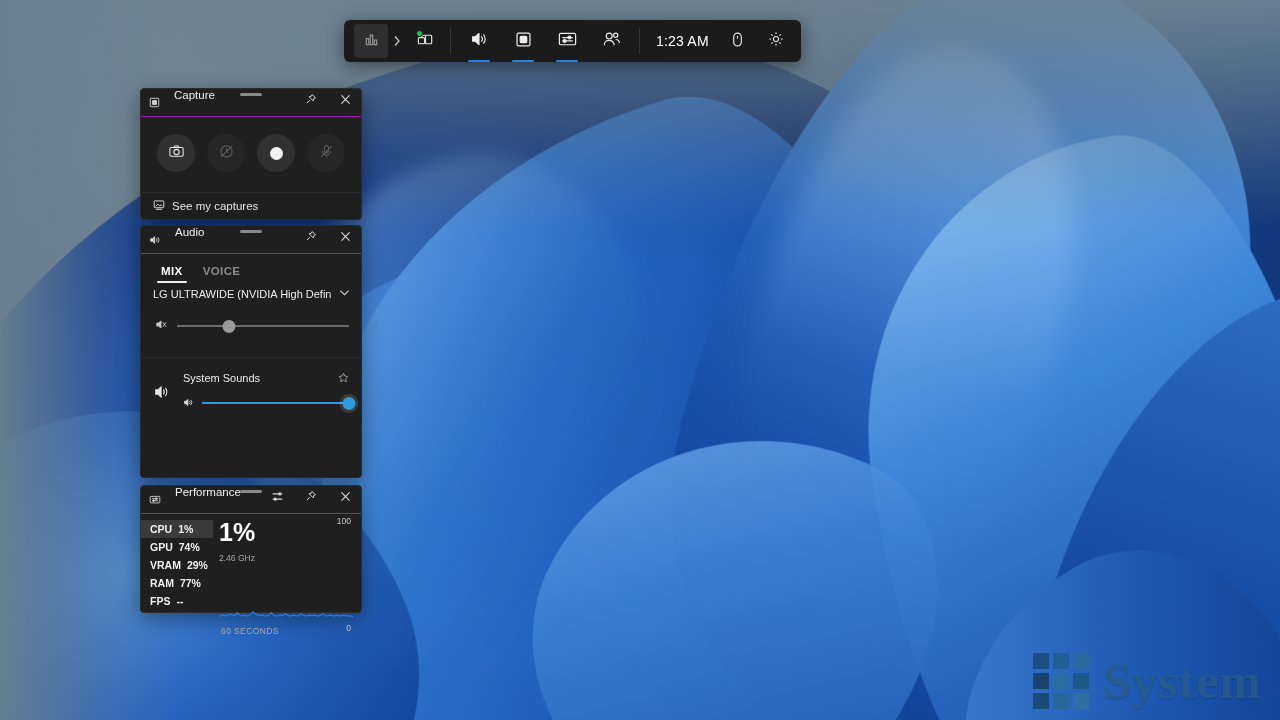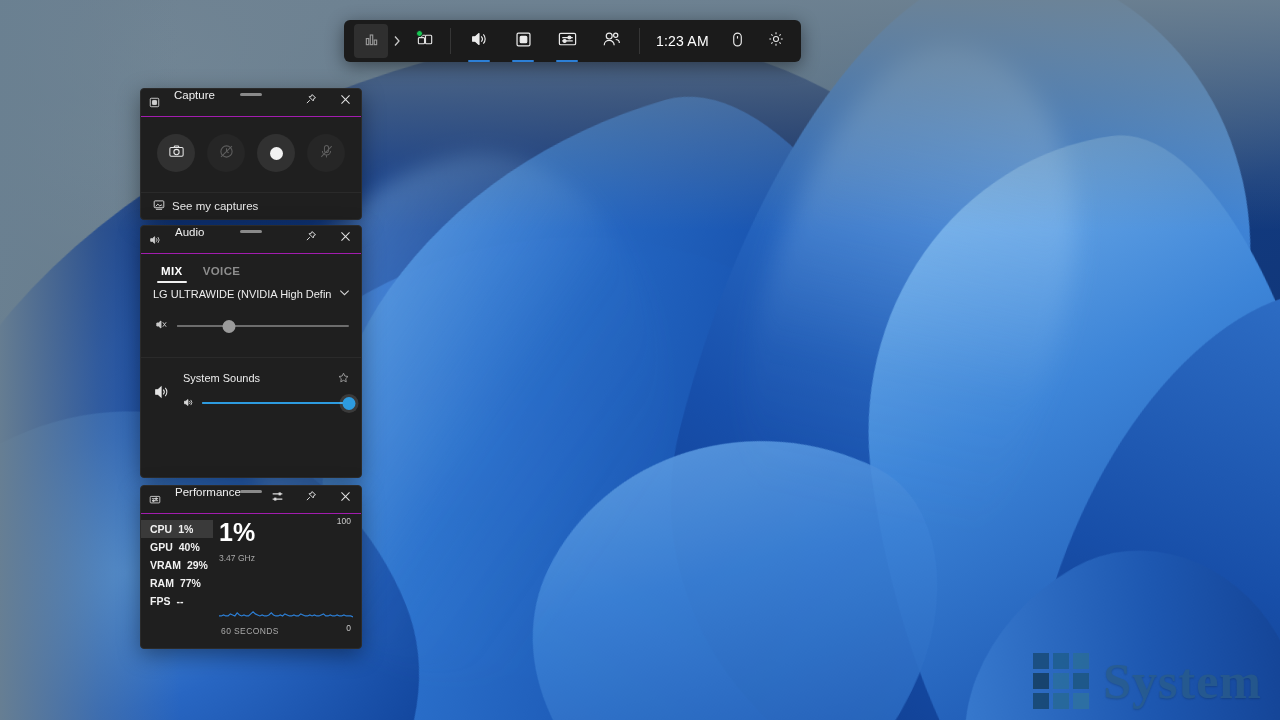--- a/index.html
+++ b/index.html
@@ -198,21 +198,21 @@
   }
   .app-sep { height: 1px; background: #2a2a2a; margin: 22px 0 0; }
   .app-row { display:flex; align-items:center; padding: 14px 12px 0 10px; gap: 10px; }
   .app-ico { width: 22px; display:flex; align-items:center; justify-content:center; color:#e4e4e4; }
   .app-main { flex: 1; }
   .app-name { font-size: 11px; color:#ececec; display:flex; align-items:flex-start; }
   .app-name .star { margin-left:auto; color:#9e9e9e; font-size: 11px; }
   .app-slider-row { display:flex; align-items:center; gap:8px; margin-top: 9px; }
 
   
-  #performance { top: 485px; height: 164px; }
+  #performance { top: 485px; height: 128px; }
   .perf-body { display: flex; height: 131px; }
   .perf-list { width: 72px; padding-top: 6px; }
   .perf-item {
     display: flex; align-items: baseline; gap: 6px;
     font-size: 10.5px; font-weight: bold;
     padding: 3px 4px 3px 9px; color: #f1f1f1;
   }
   .perf-item.active { background: #3a3a3a; }
   .perf-item .pv { color: #f1f1f1; }
   .perf-main { flex: 1; position: relative; padding: 6px 10px 0 6px; }
@@ -547,39 +547,39 @@
   </div>
 
   <div class="perf-body">
     <div class="perf-list" id="perf-list">
         <div class="perf-item active">
           <span>CPU</span>
           <span class="pv">1%</span>
         </div>
         <div class="perf-item">
           <span>GPU</span>
-          <span class="pv">40%</span>
+          <span class="pv">74%</span>
         </div>
         <div class="perf-item">
           <span>VRAM</span>
           <span class="pv">29%</span>
         </div>
         <div class="perf-item">
           <span>RAM</span>
           <span class="pv">77%</span>
         </div>
         <div class="perf-item">
           <span>FPS</span>
           <span class="pv">--</span>
         </div>
       </div>
 
     <div class="perf-main">
       <div class="perf-big">1%</div>
-      <div class="perf-sub">3.47 GHz</div>
+      <div class="perf-sub">2.46 GHz</div>
       <div class="perf-max">100</div>
       <div class="perf-min">0</div>
       <div class="perf-graph">
         <svg id="perf-svg" width="100%" height="100%" viewBox="0 0 100 34" preserveAspectRatio="none">
             <polyline points="0.00,28.96 1.69,28.96 3.39,27.94 5.08,28.96 6.78,28.96 8.47,26.92 10.17,27.94 11.86,28.96 13.56,25.90 15.25,27.94 16.95,28.96 18.64,27.94 20.34,28.96 22.03,28.96 23.73,26.92 25.42,24.88 27.12,26.92 28.81,27.94 30.51,28.96 32.20,27.94 33.90,28.96 35.59,28.96 37.29,27.94 38.98,25.90 40.68,27.94 42.37,28.96 44.07,28.96 45.76,27.94 47.46,28.96 49.15,26.92 50.85,27.94 52.54,28.96 54.24,28.96 55.93,27.94 57.63,28.96 59.32,28.96 61.02,26.92 62.71,27.94 64.41,28.96 66.10,28.96 67.80,27.94 69.49,28.96 71.19,27.94 72.88,28.96 74.58,28.96 76.27,27.94 77.97,26.92 79.66,28.96 81.36,28.96 83.05,27.94 84.75,28.96 86.44,28.96 88.14,27.94 89.83,28.96 91.53,28.96 93.22,27.94 94.92,28.96 96.61,28.96 98.31,28.96 100.00,29.98" fill="none" stroke="#2c7fd6" stroke-width="1.2" vector-effect="non-scaling-stroke"></polyline>
           </svg>
       </div>
       <div class="perf-time">60 SECONDS</div>
     </div>
   </div>

